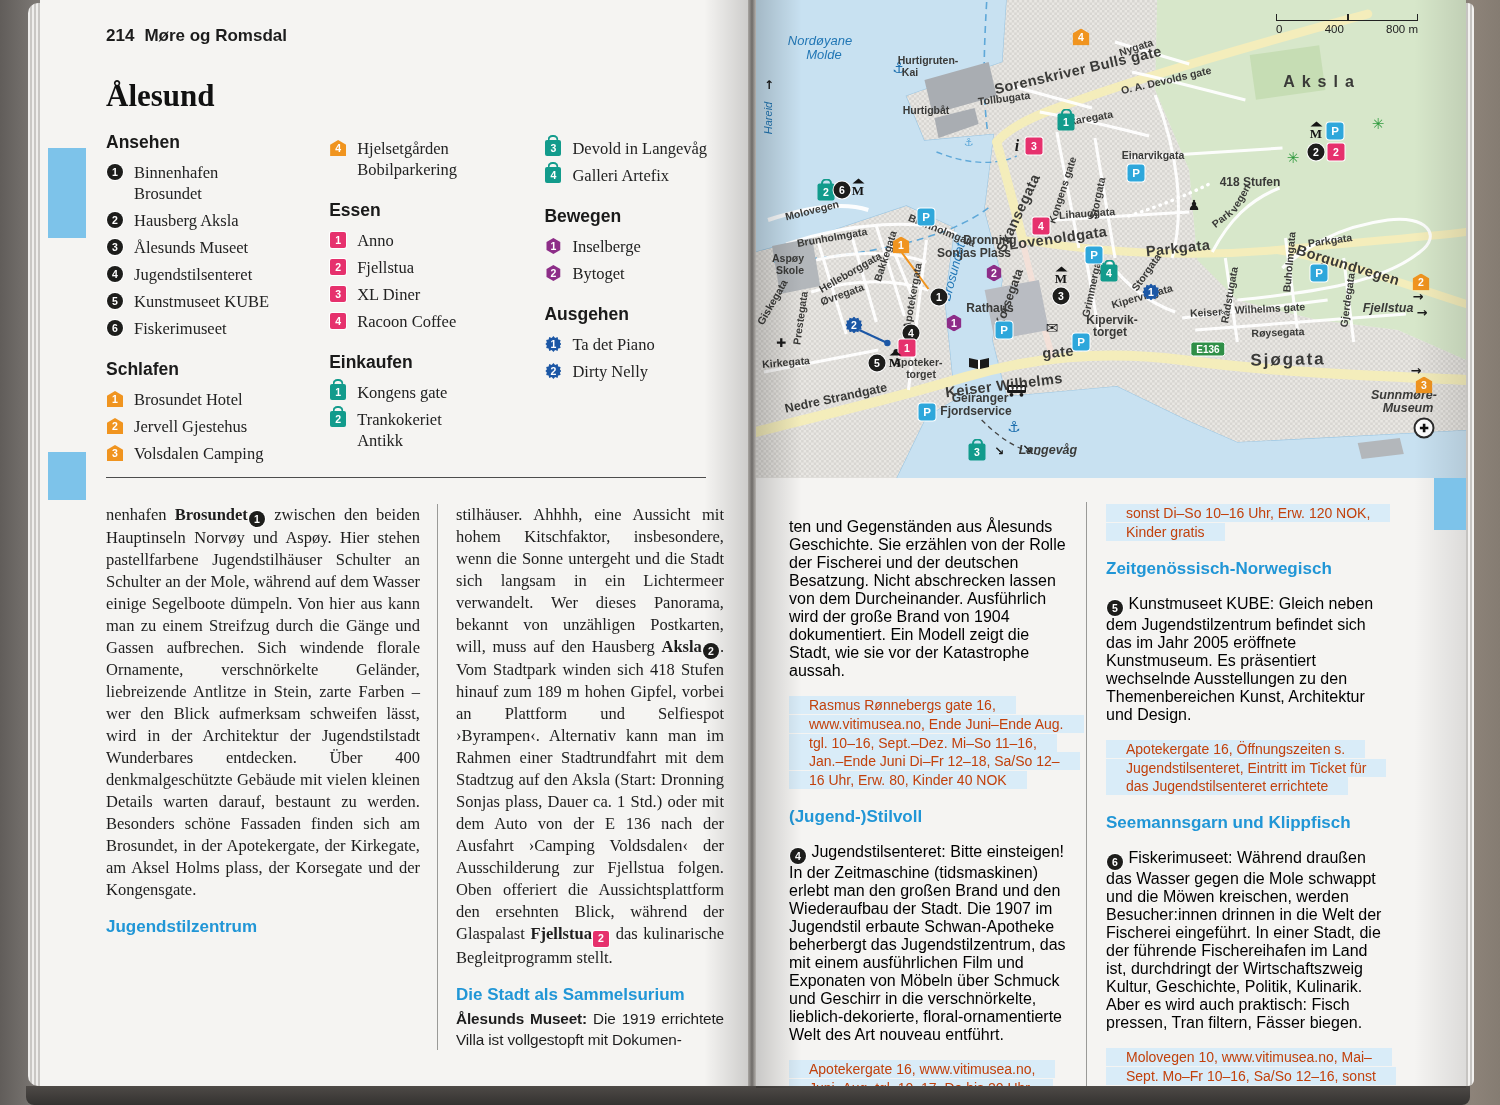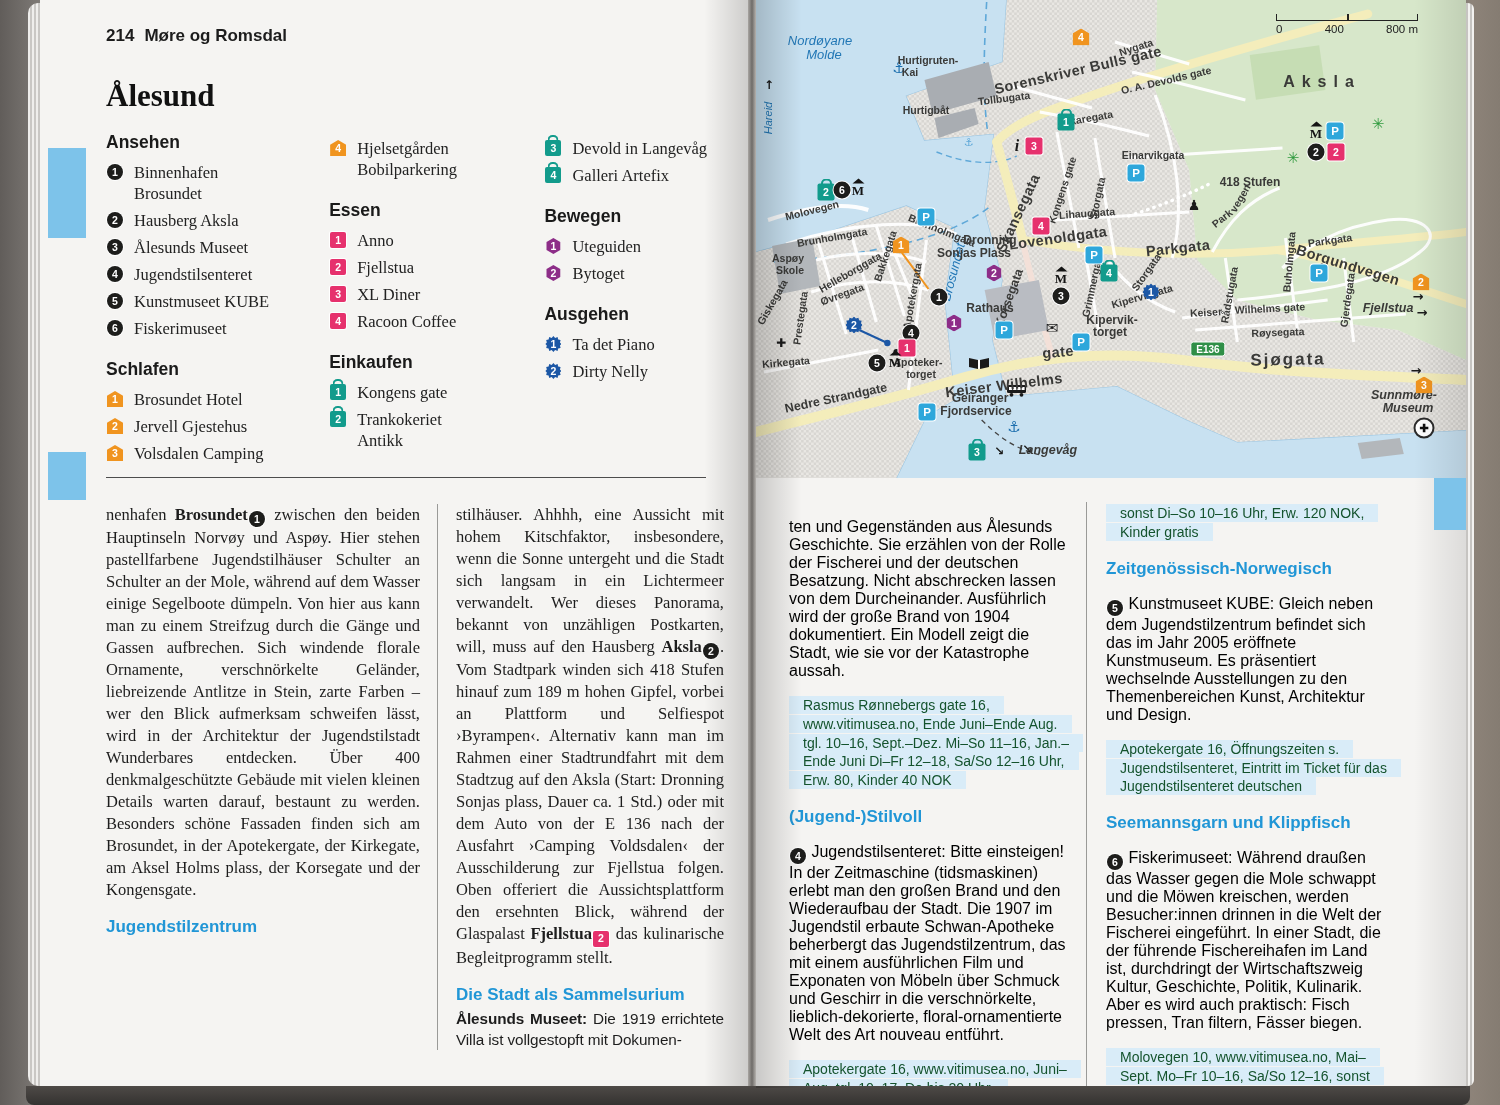--- a/index.html
+++ b/index.html
@@ -41,22 +41,22 @@
   .la .c1{width:314px;margin-right:17px;}
   .la .c2{width:268px;margin-left:18px;}
   .vdiv{width:1px;background:#9a9a98;align-self:stretch;}
   .articles p{margin:0;text-align:justify;font:16.5px/22px "Liberation Serif",serif;color:#1d1d1d;}
   .articles p.sans{font-family:"Liberation Sans",sans-serif;font-size:15.3px;line-height:21.3px;letter-spacing:-.1px;}
   .articles .b{font-weight:bold;}
   .articles .bs{font-weight:bold;}
   .subhead{font:bold 17px/21px "Liberation Sans",sans-serif;color:#2196d6;margin:15px 0 3px;}
   .section-head{font:25px/28px "Liberation Sans",sans-serif;color:#2b2b2b;border-top:1px solid #555;border-bottom:1px solid #555;padding:13px 2px 14px;margin:20px 0 16px;}
   .addr{margin-top:2px !important;text-align:left !important;}
-  .addr .hl{background:#d9ecf8;font:14px/18.8px "Liberation Sans",sans-serif;color:#14532d;
-    -webkit-box-decoration-break:clone;box-decoration-break:clone;padding:1px 14px;}
+  .addr .hl{background:#d9ecf8;font:14px/18.8px "Liberation Sans",sans-serif;color:#c2410c;
+    -webkit-box-decoration-break:clone;box-decoration-break:clone;padding:1px 20px;}
 
   
   .mk{width:17px;height:17px;display:flex;align-items:center;justify-content:center;color:#fff;
      font:bold 10.5px/1 "Liberation Sans",sans-serif;flex-shrink:0;position:relative;}
   .mk.abs{position:absolute;transform:translate(-50%,-50%);z-index:6;}
   .mk.inl{display:inline-flex;width:16px;height:16px;vertical-align:-3px;margin:0 1px;}
   .cat-ansehen{background:#1d1d1b;border-radius:50%;box-shadow:0 0 0 1px #fff;}
   .cat-essen{background:#e6316d;border-radius:2px;box-shadow:0 0 0 1px #fff;}
   .cat-schlafen{background:#f0941f;clip-path:polygon(50% 0,100% 30%,100% 100%,0 100%,0 30%);}
   .cat-einkaufen{background:#129b8c;border-radius:2px;}
@@ -206,21 +206,21 @@
               </div>
               <div class="lg-item">
                 <span class="mk cat-einkaufen inl" style="margin-top: 2px;">4</span>
                 <span class="lines">Galleri Artefix</span>
               </div>
             </div>
             <div class="lg-blk">
               <div class="lg-h">Bewegen</div>
               <div class="lg-item">
                 <span class="mk cat-bewegen inl" style="margin-top: 2px;">1</span>
-                <span class="lines">Uteguiden</span>
+                <span class="lines">Inselberge</span>
               </div>
               <div class="lg-item">
                 <span class="mk cat-bewegen inl" style="margin-top: 2px;">2</span>
                 <span class="lines">Bytoget</span>
               </div>
             </div>
             <div class="lg-blk">
               <div class="lg-h">Ausgehen</div>
               <div class="lg-item">
                 <span class="mk cat-ausgehen inl" style="margin-top: 2px;">1</span>
@@ -485,21 +485,21 @@
             <p class="addr"><span class="hl">Rasmus Rønnebergs gate 16, www.vitimusea.no, Ende Juni–Ende Aug. tgl. 10–16, Sept.–Dez. Mi–So 11–16, Jan.–Ende Juni Di–Fr 12–18, Sa/So 12–16 Uhr, Erw. 80, Kinder 40 NOK</span></p>
             <div class="subhead">(Jugend-)Stilvoll</div>
             <p class="sans"><span class="mk cat-ansehen inl">4</span><span> </span><span class="bs">Jugendstilsenteret:</span><span> Bitte einsteigen! In der Zeitmaschine </span><span class="i">(tidsmaskinen)</span><span> erlebt man den großen Brand und den Wiederaufbau der Stadt. Die 1907 im Jugendstil erbaute Schwan-Apotheke beherbergt das Jugendstilzentrum, das mit einem ausführlichen Film und Exponaten von Möbeln über Schmuck und Geschirr in die verschnörkelte, lieblich-dekorierte, floral-ornamentierte Welt des Art nouveau entführt.</span></p>
             <p class="addr"><span class="hl">Apotekergate 16, www.vitimusea.no, Juni–Aug. tgl. 10–17, Do bis 20 Uhr,</span></p>
           </div>
         <div class="vdiv"></div>
         <div class="c2" id="r-c2">
             <p class="addr"><span class="hl">sonst Di–So 10–16 Uhr, Erw. 120 NOK, Kinder gratis</span></p>
             <div class="subhead">Zeitgenössisch-Norwegisch</div>
             <p class="sans"><span class="mk cat-ansehen inl">5</span><span> </span><span class="bs">Kunstmuseet KUBE:</span><span> Gleich neben dem Jugendstilzentrum befindet sich das im Jahr 2005 eröffnete Kunstmuseum. Es präsentiert wechselnde Ausstellungen zu den Themenbereichen Kunst, Architektur und Design.</span></p>
-            <p class="addr"><span class="hl">Apotekergate 16, Öffnungszeiten s. Jugendstilsenteret, Eintritt im Ticket für das Jugendstilsenteret deutschen</span></p>
+            <p class="addr"><span class="hl">Apotekergate 16, Öffnungszeiten s. Jugendstilsenteret, Eintritt im Ticket für das Jugendstilsenteret errichtete</span></p>
             <div class="subhead">Seemannsgarn und Klippfisch</div>
             <p class="sans"><span class="mk cat-ansehen inl">6</span><span> </span><span class="bs">Fiskerimuseet:</span><span> Während draußen das Wasser gegen die Mole schwappt und die Möwen kreischen, werden Besucher:innen drinnen in die Welt der Fischerei eingeführt. In einer Stadt, die der führende Fischereihafen im Land ist, durchdringt der Wirtschaftszweig Kultur, Geschichte, Politik, Kulinarik. Aber es wird auch praktisch: Fisch pressen, Tran filtern, Fässer biegen.</span></p>
             <p class="addr"><span class="hl">Molovegen 10, www.vitimusea.no, Mai–Sept. Mo–Fr 10–16, Sa/So 12–16, sonst nur Sa/So 11–6 Uhr, Erw. 80 NOK, Kinder gratis</span></p>
           </div>
       </div>
     </div>
   </div>
 </div>
 
 </body></html>

